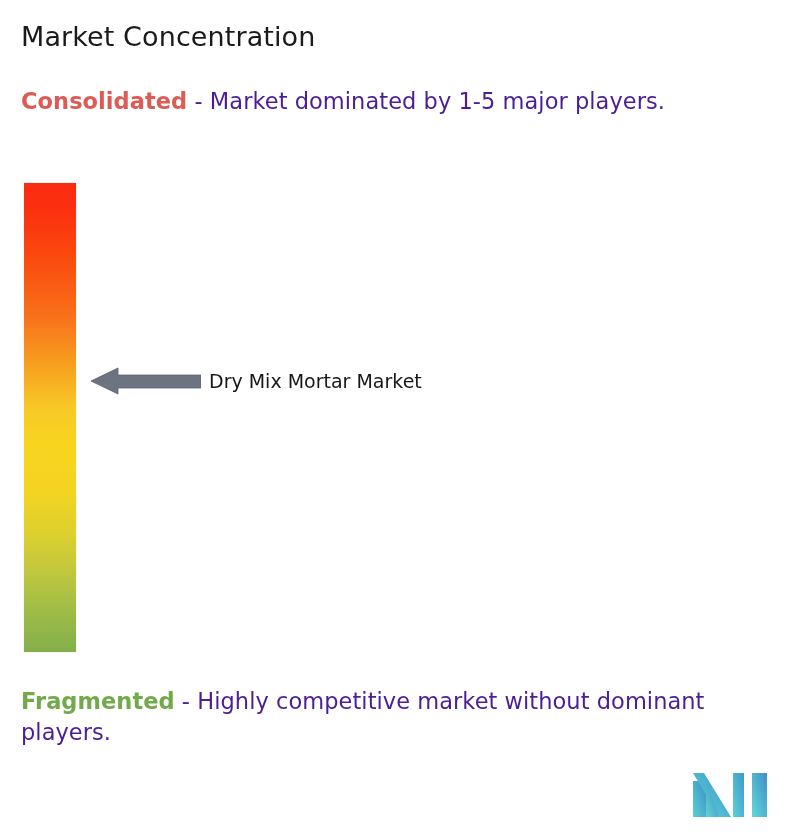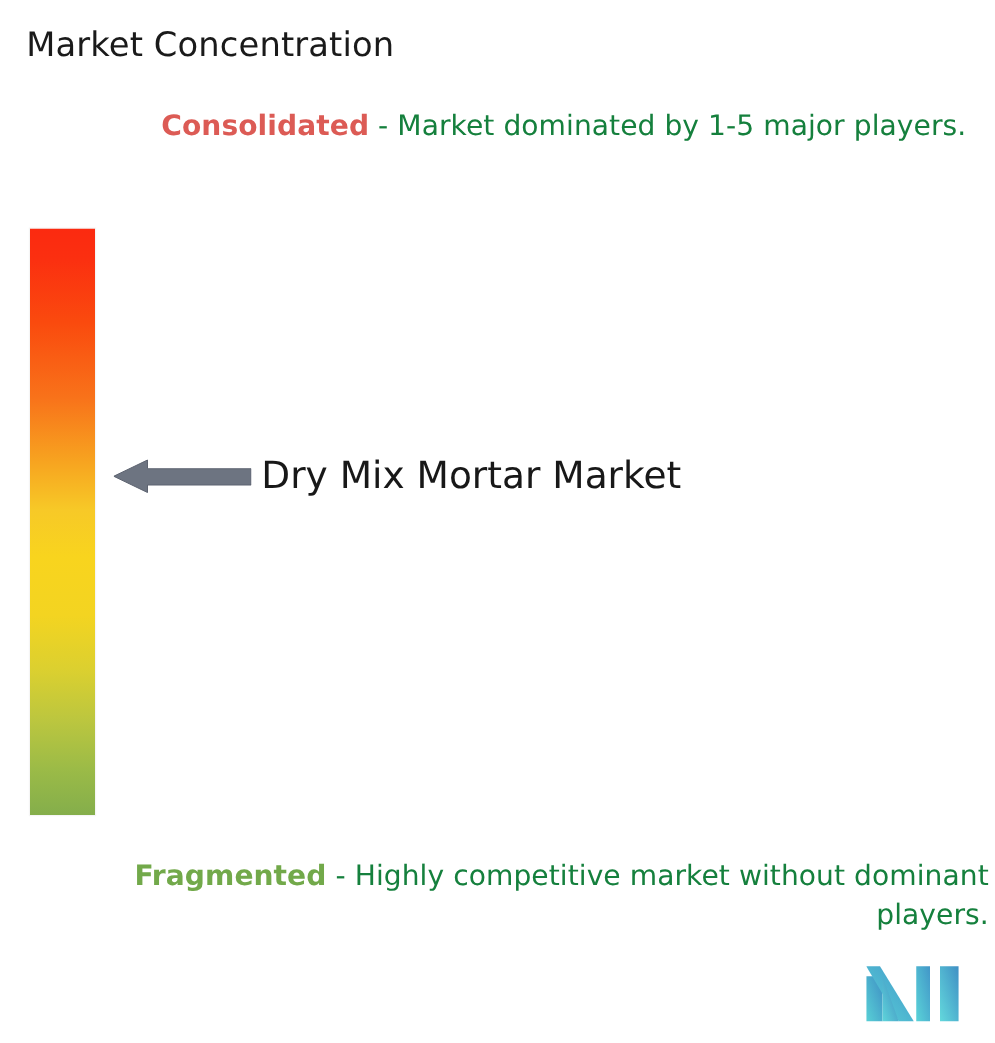--- a/index.html
+++ b/index.html
@@ -16,21 +16,20 @@
     font-family: "DejaVu Sans", sans-serif;
     -webkit-font-smoothing: antialiased;
   }
 
   #infographic {
     position: absolute;
     left: 0; top: 0;
     width: 796px;
     height: 744px;
     background: #ffffff;
-    text-align: right;
   }
 
   
   .page-title {
     position: absolute;
     left: 21px;
     top: 20px;
     font-size: 27px;
     line-height: 34px;
     color: #1a1a1a;
@@ -44,21 +43,21 @@
     font-size: 22.5px;
     line-height: 31px;
     color: #181818;
     letter-spacing: 0.05px;
   }
   .legend-para .term {
     font-weight: 700;
   }
   .legend-para .term.consolidated { color: #dc5b55; }
   .legend-para .term.fragmented   { color: #72a94a; }
-  .legend-para .desc { color: #15803d; }
+  .legend-para .desc { color: #4c1d95; }
 
   #consolidated-block {
     left: 21px;
     top: 86px;
     width: 752px;
   }
   #fragmented-block {
     left: 21px;
     top: 686px;
     width: 770px;
@@ -96,21 +95,21 @@
     top: 366px;
     width: 110px;
     height: 30px;
   }
   .pointer-arrow svg { display: block; width: 110px; height: 30px; }
 
   .pointer-label {
     position: absolute;
     left: 209px;
     top: 367px;
-    font-size: 30px;
+    font-size: 19px;
     line-height: 28px;
     color: #181818;
     white-space: nowrap;
   }
 
   
   .source-text {
     position: absolute;
     left: 21px;
     top: 778px;

